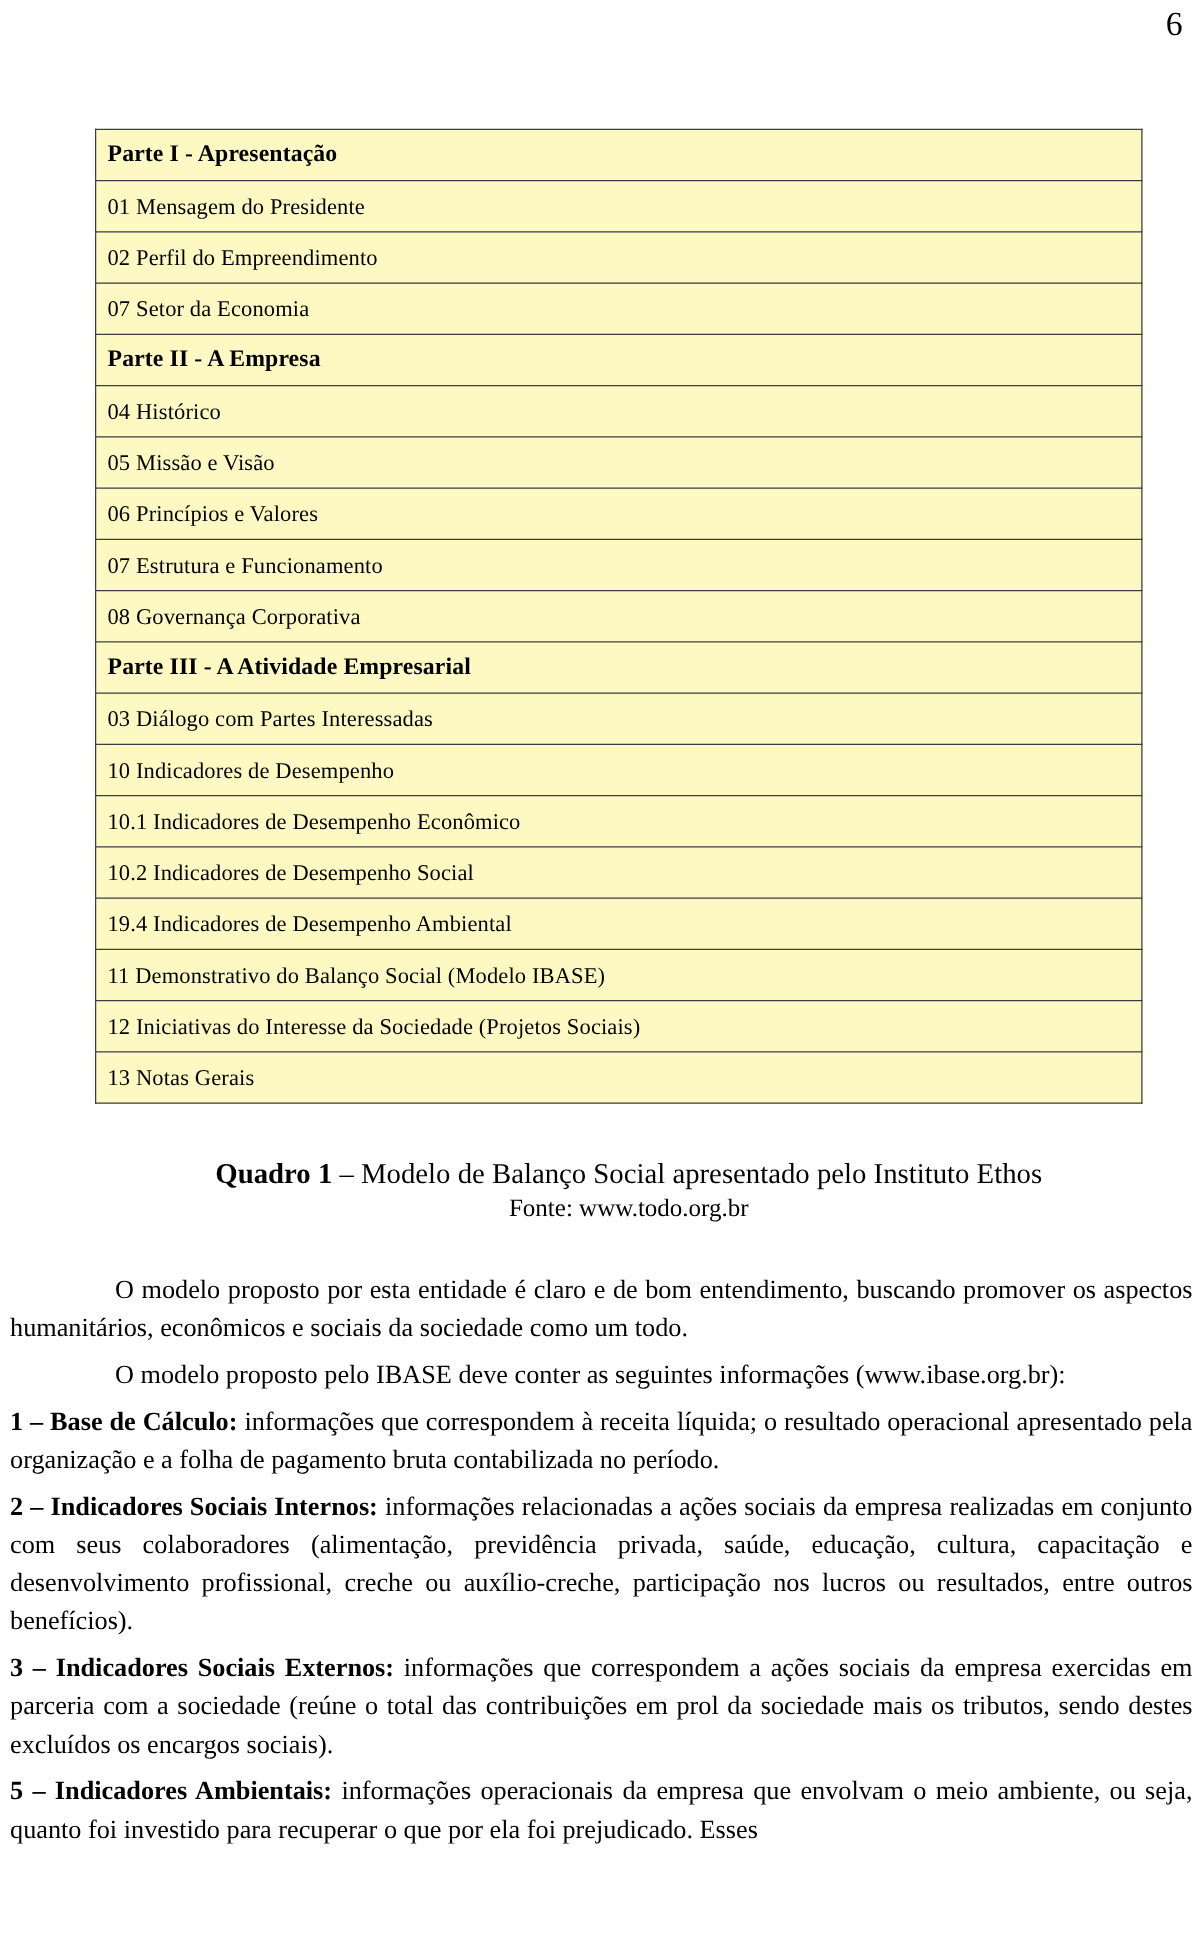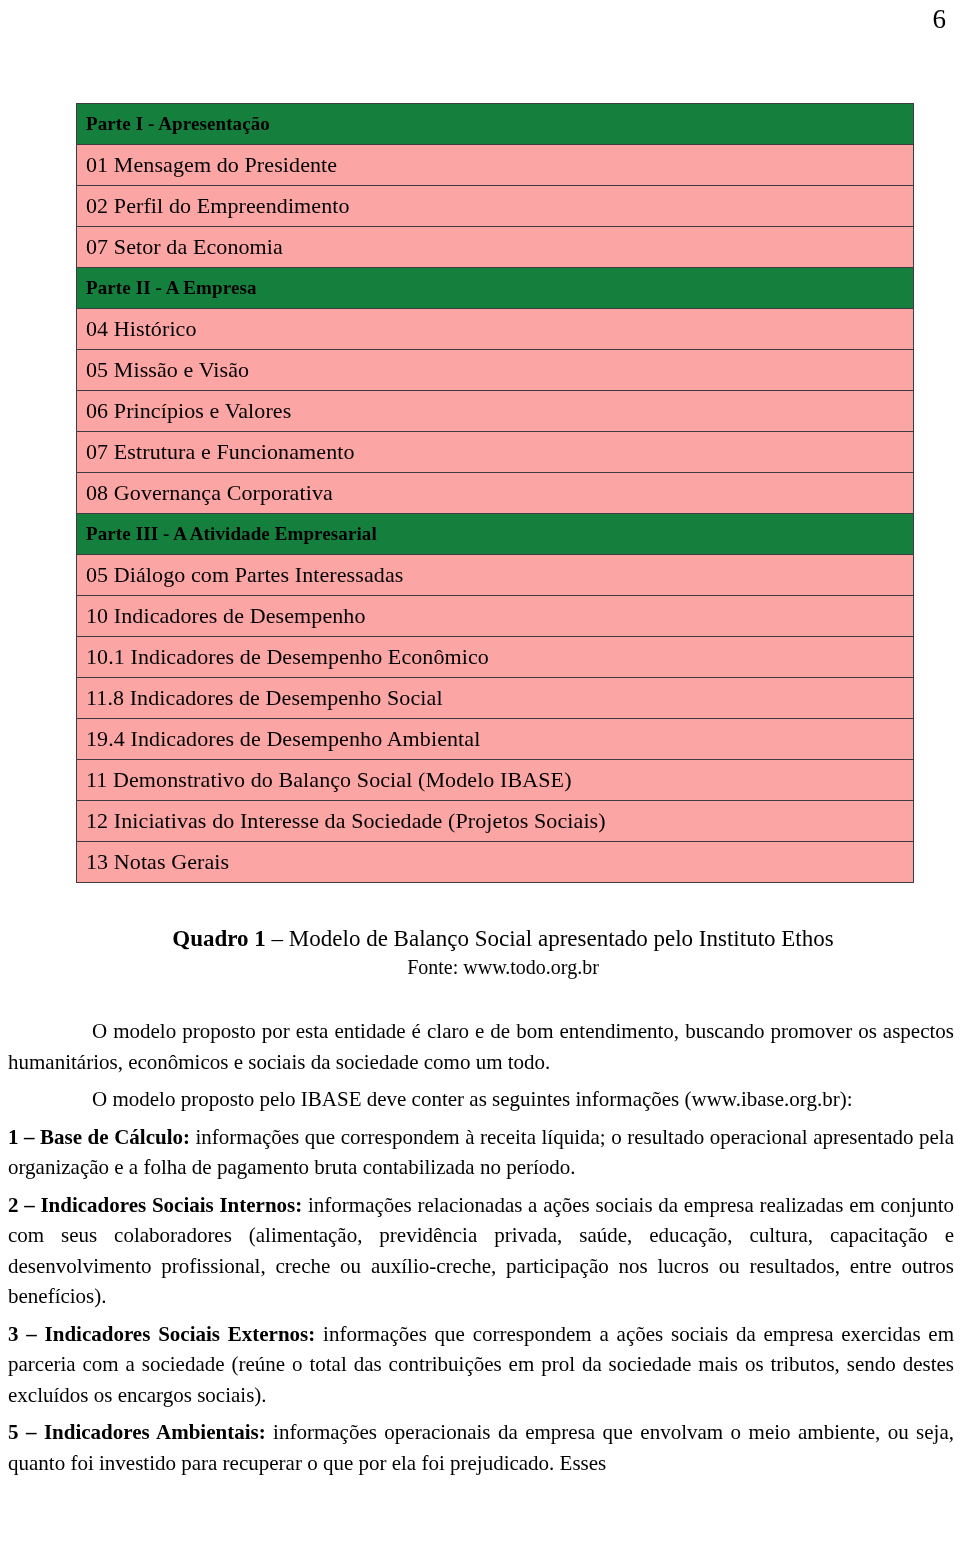--- a/index.html
+++ b/index.html
@@ -41,30 +41,30 @@
     width: 838px;
   }
   table.toc {
     border-collapse: collapse;
     width: 100%;
     table-layout: fixed;
   }
   table.toc td {
     border: 1px solid #3b3b40;
     padding: 5px 9px 6px 9px;
-    font-size: 22px;
+    font-size: 18px;
     line-height: 24px;
     vertical-align: middle;
     height: 29px;
     white-space: nowrap;
-    background: #fca5a5;
+    background: #fef9c3;
     letter-spacing: 0.1px;
   }
   table.toc tr.part td {
-    background: #15803d;
+    background: #fef9c3;
     font-weight: bold;
     font-size: 19px;
   }
 
   
   .caption {
     position: absolute;
     left: 0;
     top: 924px;
     width: 960px;
@@ -145,30 +145,30 @@
           <tr class="item">
             <td>07 Estrutura e Funcionamento</td>
           </tr>
           <tr class="item">
             <td>08 Governança Corporativa</td>
           </tr>
           <tr class="part">
             <td>Parte III - A Atividade Empresarial</td>
           </tr>
           <tr class="item">
-            <td>05 Diálogo com Partes Interessadas</td>
+            <td>03 Diálogo com Partes Interessadas</td>
           </tr>
           <tr class="item">
             <td>10 Indicadores de Desempenho</td>
           </tr>
           <tr class="item">
             <td>10.1 Indicadores de Desempenho Econômico</td>
           </tr>
           <tr class="item">
-            <td>11.8 Indicadores de Desempenho Social</td>
+            <td>10.2 Indicadores de Desempenho Social</td>
           </tr>
           <tr class="item">
             <td>19.4 Indicadores de Desempenho Ambiental</td>
           </tr>
           <tr class="item">
             <td>11 Demonstrativo do Balanço Social (Modelo IBASE)</td>
           </tr>
           <tr class="item">
             <td>12 Iniciativas do Interesse da Sociedade (Projetos Sociais)</td>
           </tr>

